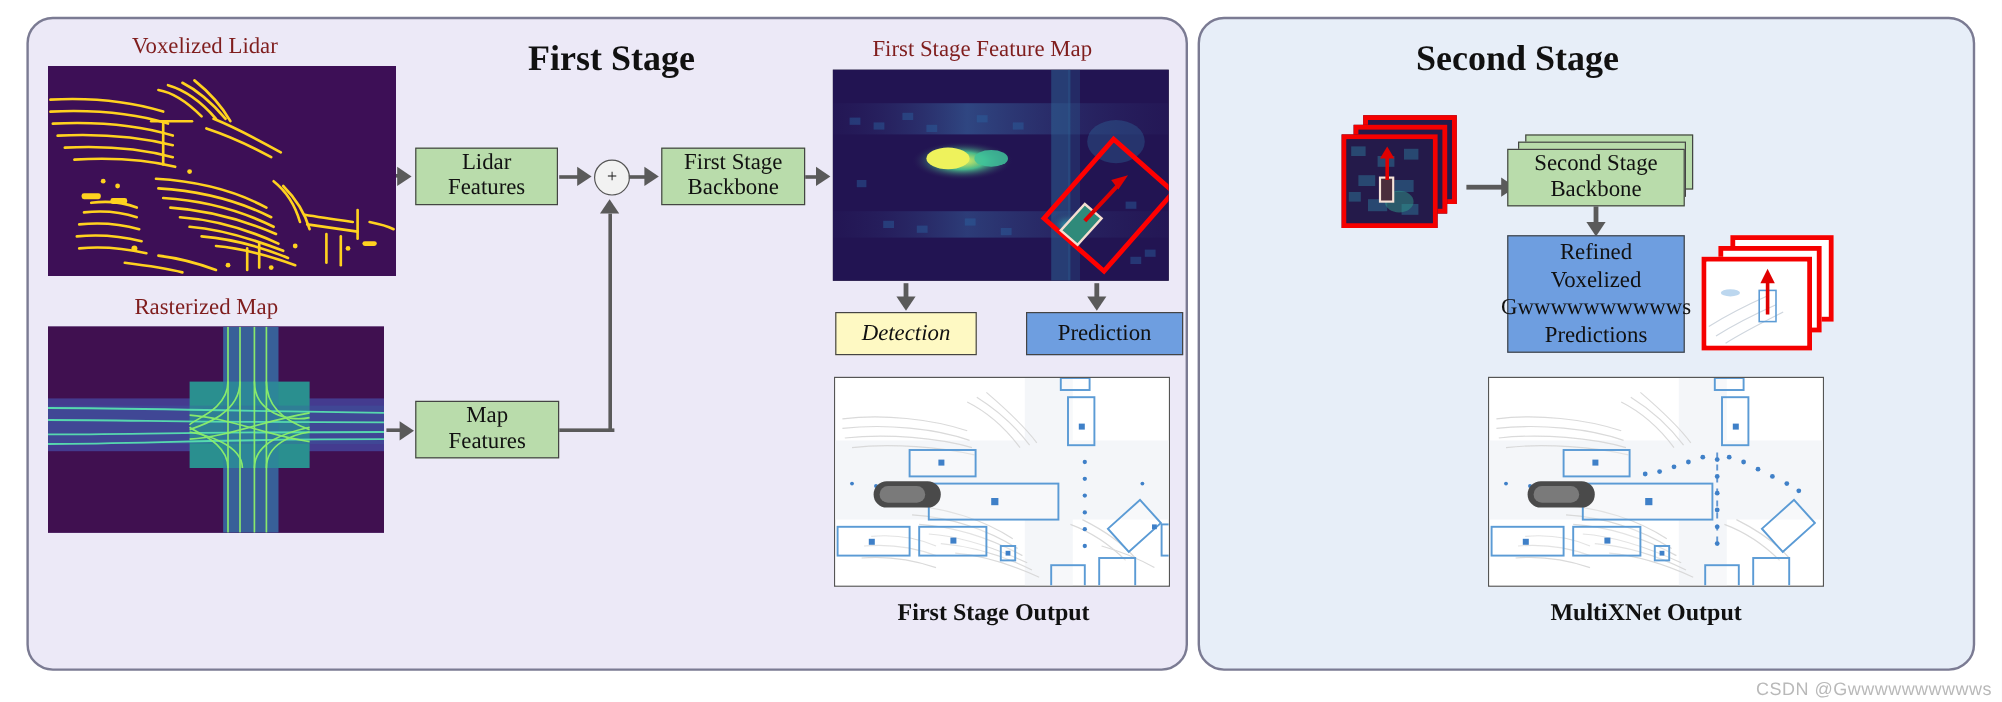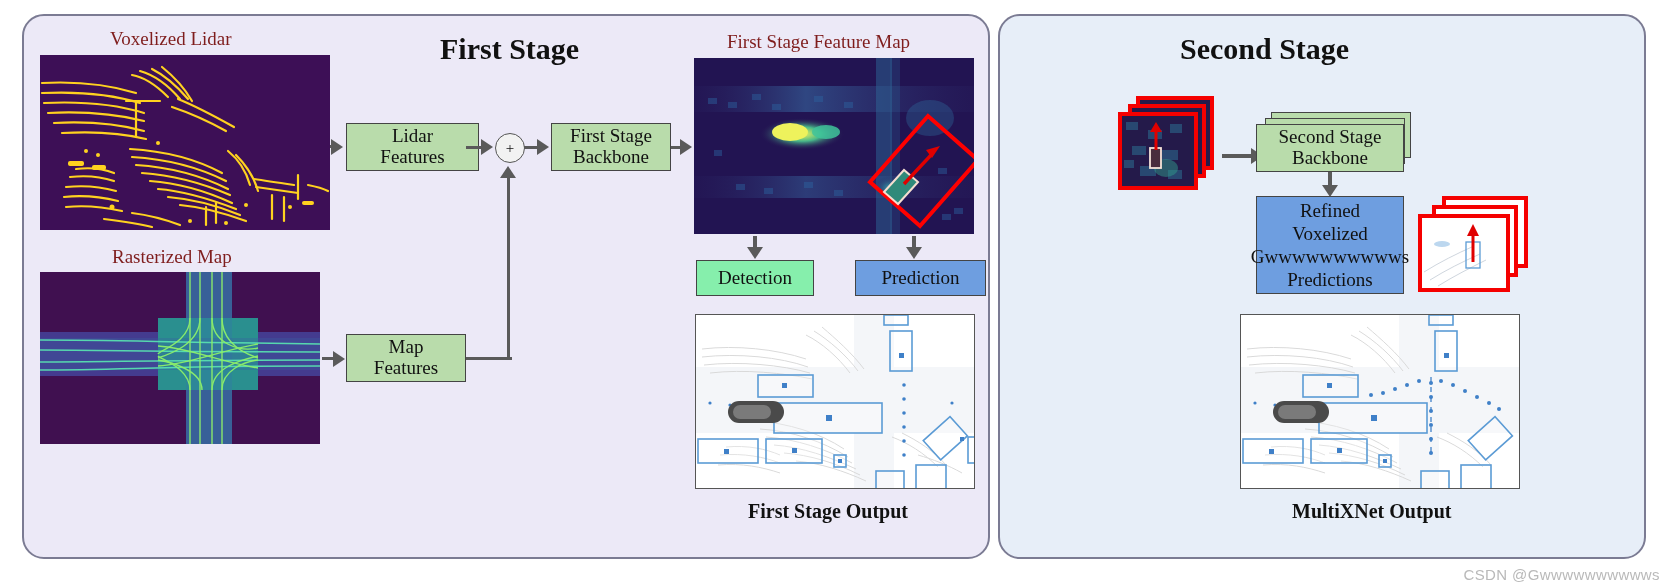--- a/index.html
+++ b/index.html
@@ -18,21 +18,21 @@
   .cap{position:absolute;font-size:19px;color:#7f1d1d;white-space:nowrap;}
   .capb{position:absolute;font-size:20px;color:#111;white-space:nowrap;font-weight:bold;}
 
   .imgbox{position:absolute;box-sizing:border-box;overflow:hidden;}
 
   
   .pbox{position:absolute;box-sizing:border-box;border:1px solid #444;
         display:flex;align-items:center;justify-content:center;text-align:center;
         font-size:19px;line-height:1.08;color:#111;}
   .green{background:#b9dcab;}
-  .orange{background:#86efac;}
+  .orange{background:#fef9c3;font-style:italic;}
   .blue{background:#6e9ee0;}
 
   
   .stack-shadow{position:absolute;box-sizing:border-box;border:1px solid #444;background:#b9dcab;}
 
   
   .ar-line{position:absolute;background:#5a5a5a;}
   .ar-head-r{position:absolute;width:0;height:0;
              border-top:8px solid transparent;border-bottom:8px solid transparent;
              border-left:12px solid #5a5a5a;}
@@ -166,21 +166,21 @@
       <path d="M150 118 C150 96 122 88 118 84"></path>
       <path d="M162 118 C162 98 130 90 118 88"></path>
       <path d="M172 118 C172 96 200 88 218 84"></path>
       <path d="M182 118 C182 98 204 90 218 88"></path>
       <path d="M118 74 C150 76 180 90 218 96"></path>
       <path d="M118 94 C150 92 182 78 218 72"></path>
     </g>
   </svg>
 </div>
 
-<div class="pbox green" id="lidar-features-box" style="left:346px;top:123px;width:133px;height:48px;">
+<div class="pbox green" id="lidar-features-box" style="left:346px;top:123px;width:119px;height:48px;">
   <span>
     <span>Lidar</span><br>
     <span>Features</span>
   </span>
 </div>
 
 <div class="pbox green" id="map-features-box" style="left:346px;top:334px;width:120px;height:48px;">
   <span>
     <span>Map</span><br>
     <span>Features</span>

